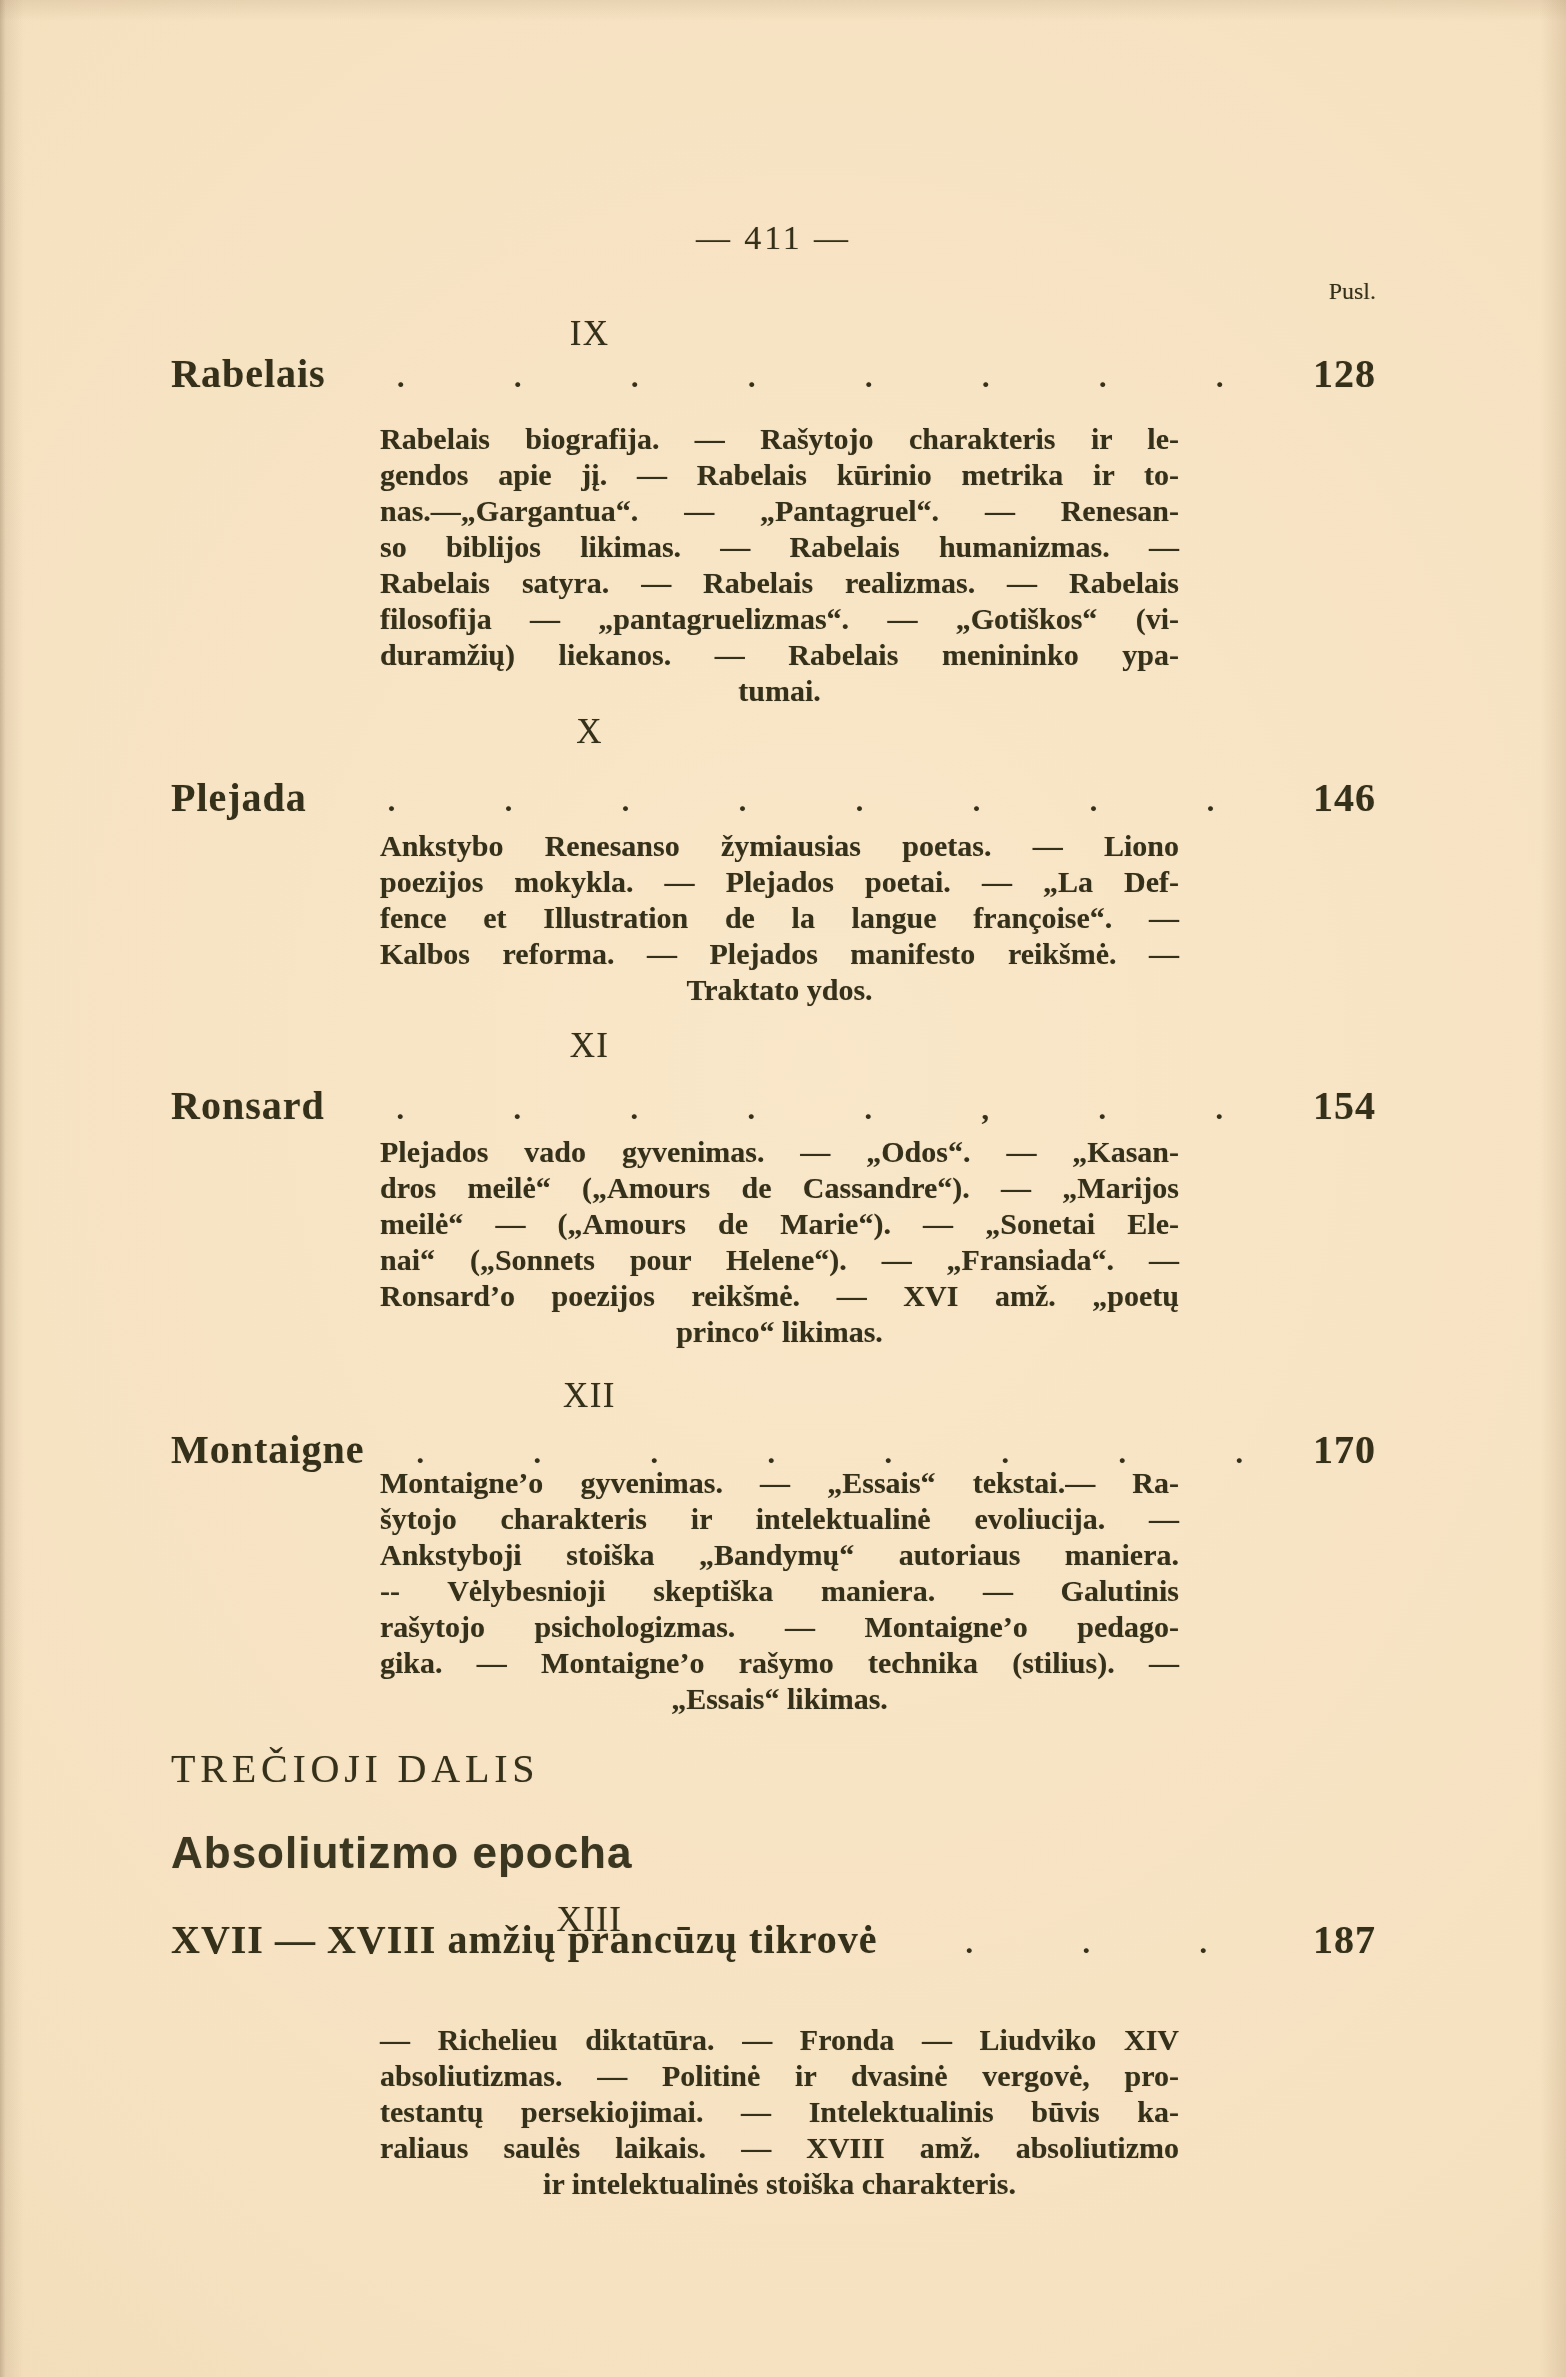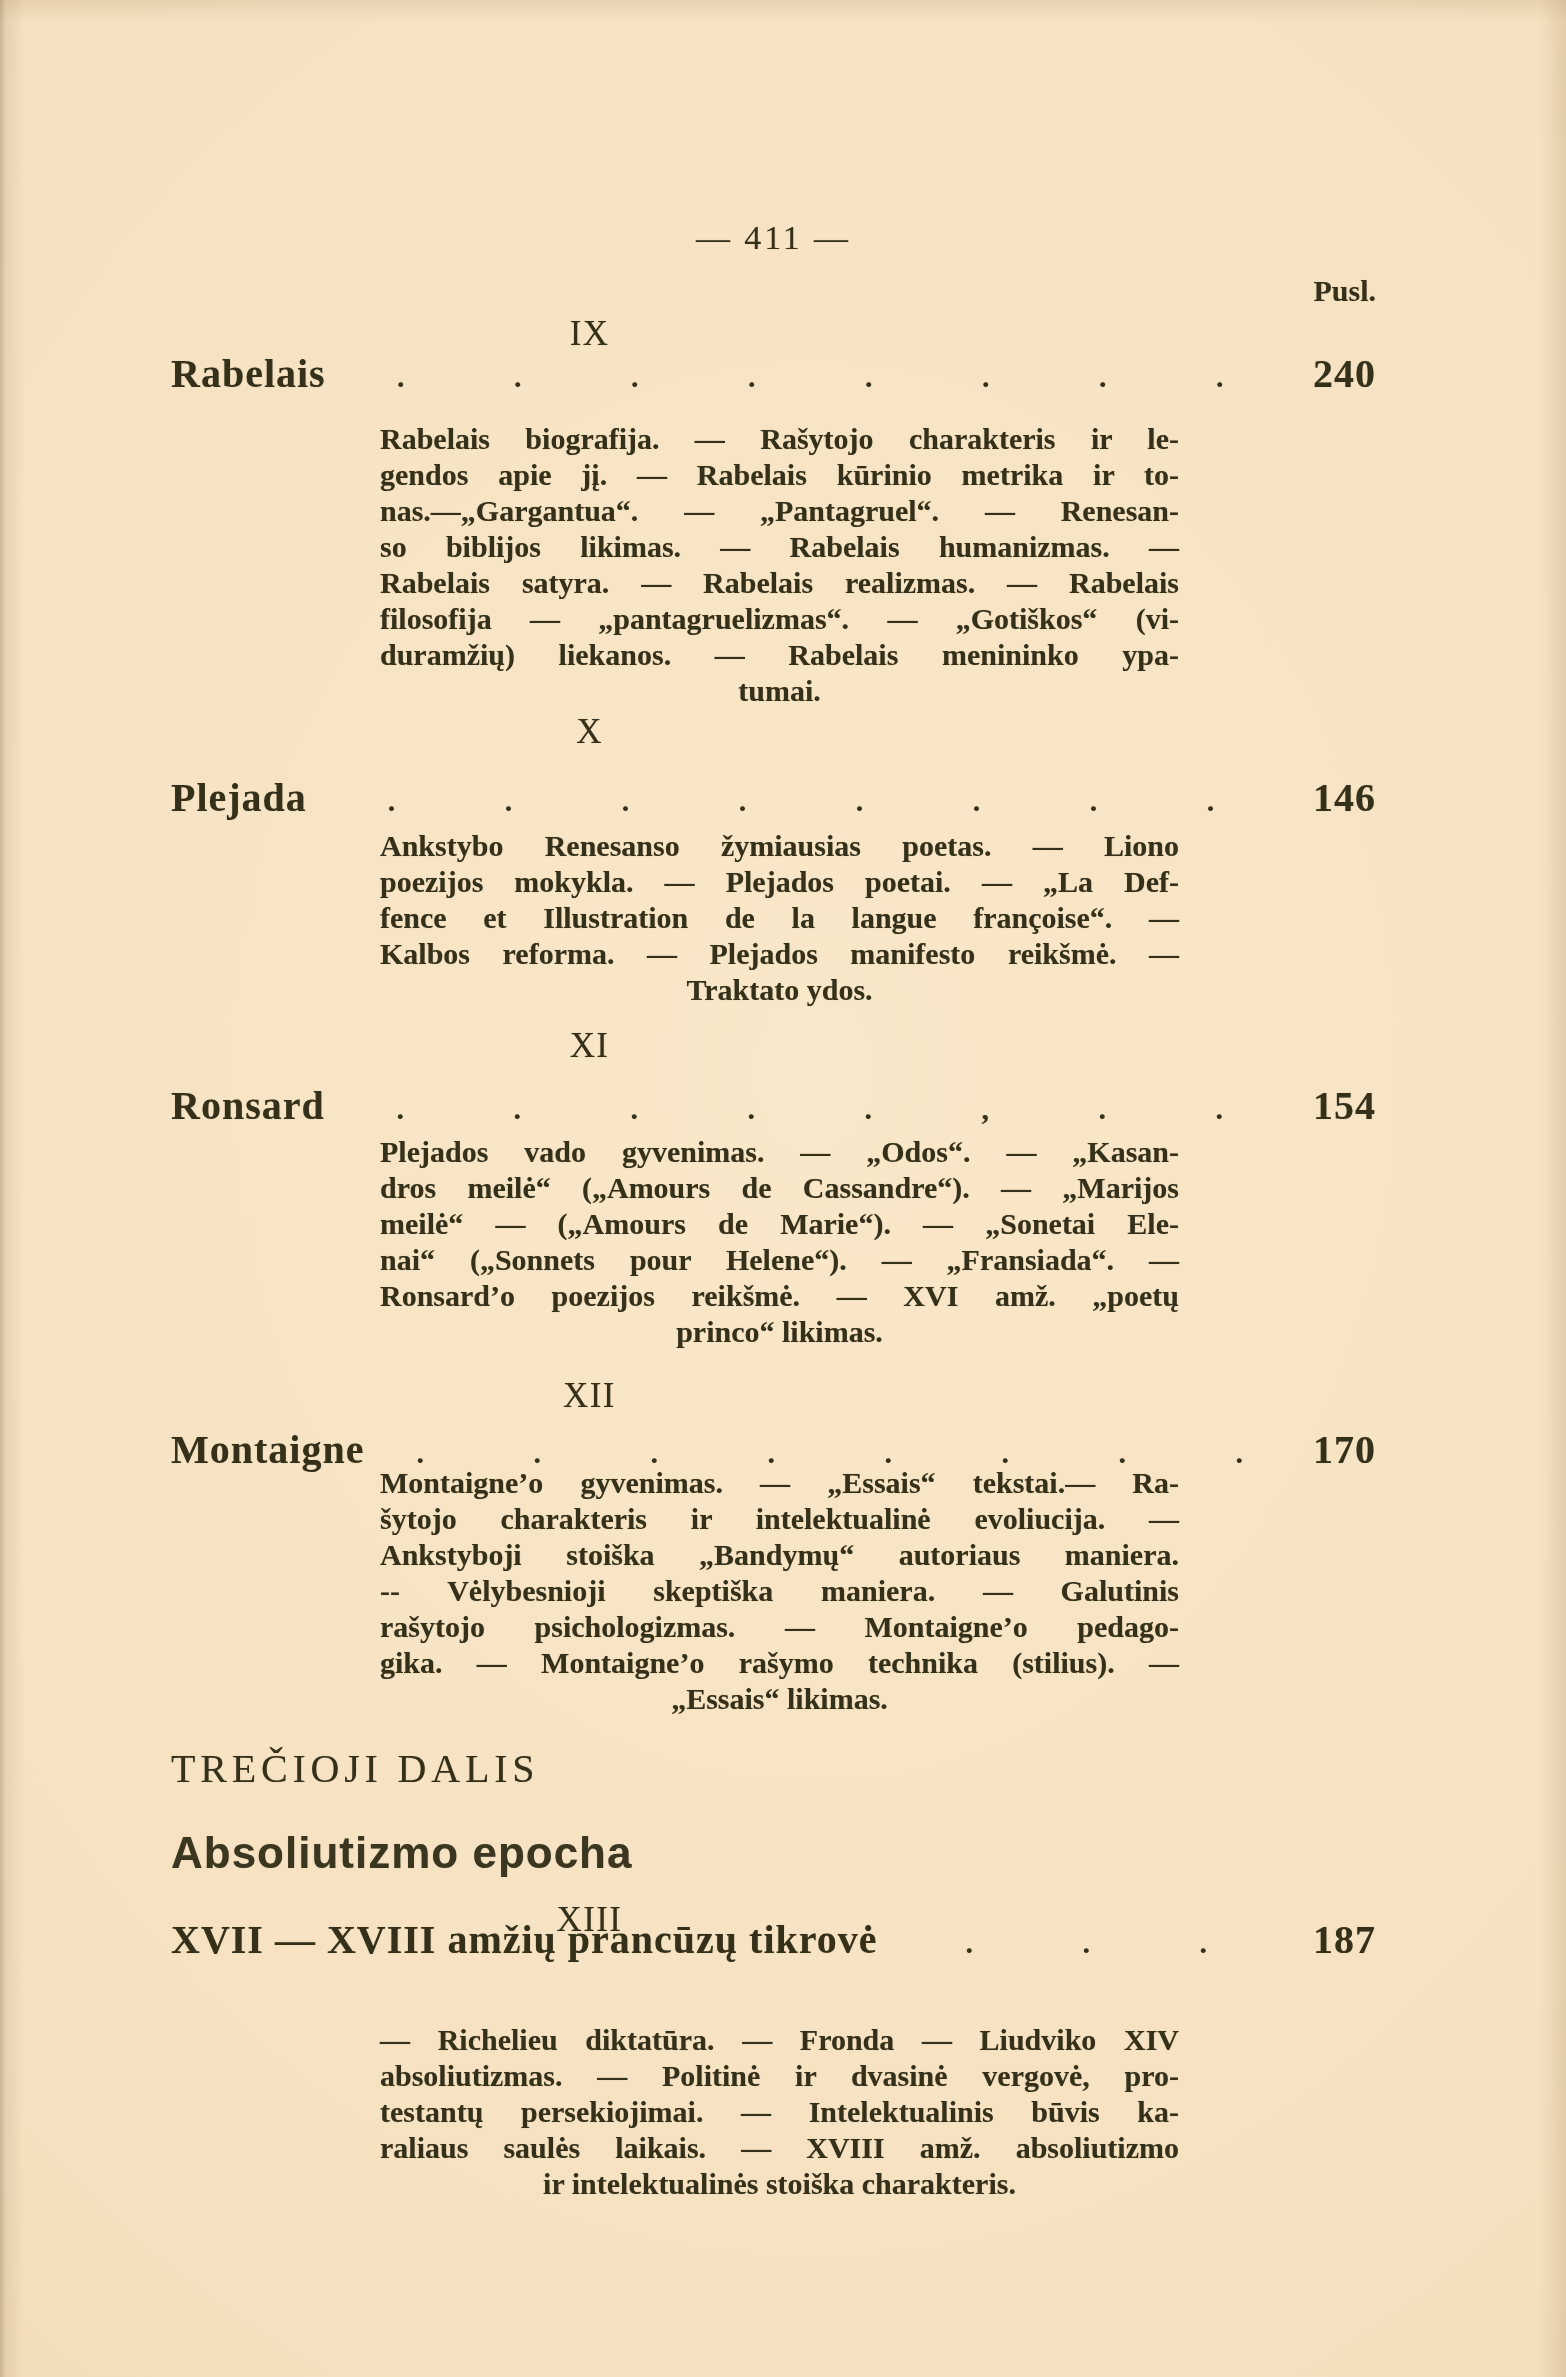--- a/index.html
+++ b/index.html
@@ -36,23 +36,23 @@
     top: 216px;
     text-align: center;
     font-size: 34px;
     line-height: 43px;
     letter-spacing: 2.9px;
   }
   .pusl {
     position: absolute;
     right: 0;
     top: 272px;
-    font-size: 30px;
+    font-size: 24px;
     line-height: 38px;
-    font-weight: 700;
+    font-weight: 400;
   }
   .roman {
     position: absolute;
     left: 0;
     width: 837px;
     text-align: center;
     font-size: 35px;
     line-height: 45px;
     letter-spacing: 1.4px;
   }
@@ -146,21 +146,21 @@
 
     <div class="pageno-top textink">— 411 —</div>
 
     <div class="pusl textink">Pusl.</div>
 
     <div class="roman textink pos-rom-ix">IX</div>
 
     <div class="toc-row pos-row-0">
       <span class="toc-title textink">Rabelais</span>
       <span class="leader textink">. . . . . . . .</span>
-      <span class="toc-page textink">240</span>
+      <span class="toc-page textink">128</span>
     </div>
     <div class="summary textink pos-para-0">
         <div class="tline">Rabelais biografija. — Rašytojo charakteris ir le-</div>
         <div class="tline">gendos apie jį. — Rabelais kūrinio metrika ir to-</div>
         <div class="tline">nas.—„Gargantua“. — „Pantagruel“. — Renesan-</div>
         <div class="tline">so biblijos likimas. — Rabelais humanizmas. —</div>
         <div class="tline">Rabelais satyra. — Rabelais realizmas. — Rabelais</div>
         <div class="tline">filosofija — „pantagruelizmas“. — „Gotiškos“ (vi-</div>
         <div class="tline">duramžių) liekanos. — Rabelais menininko ypa-</div>
         <div class="tline">tumai.</div>

